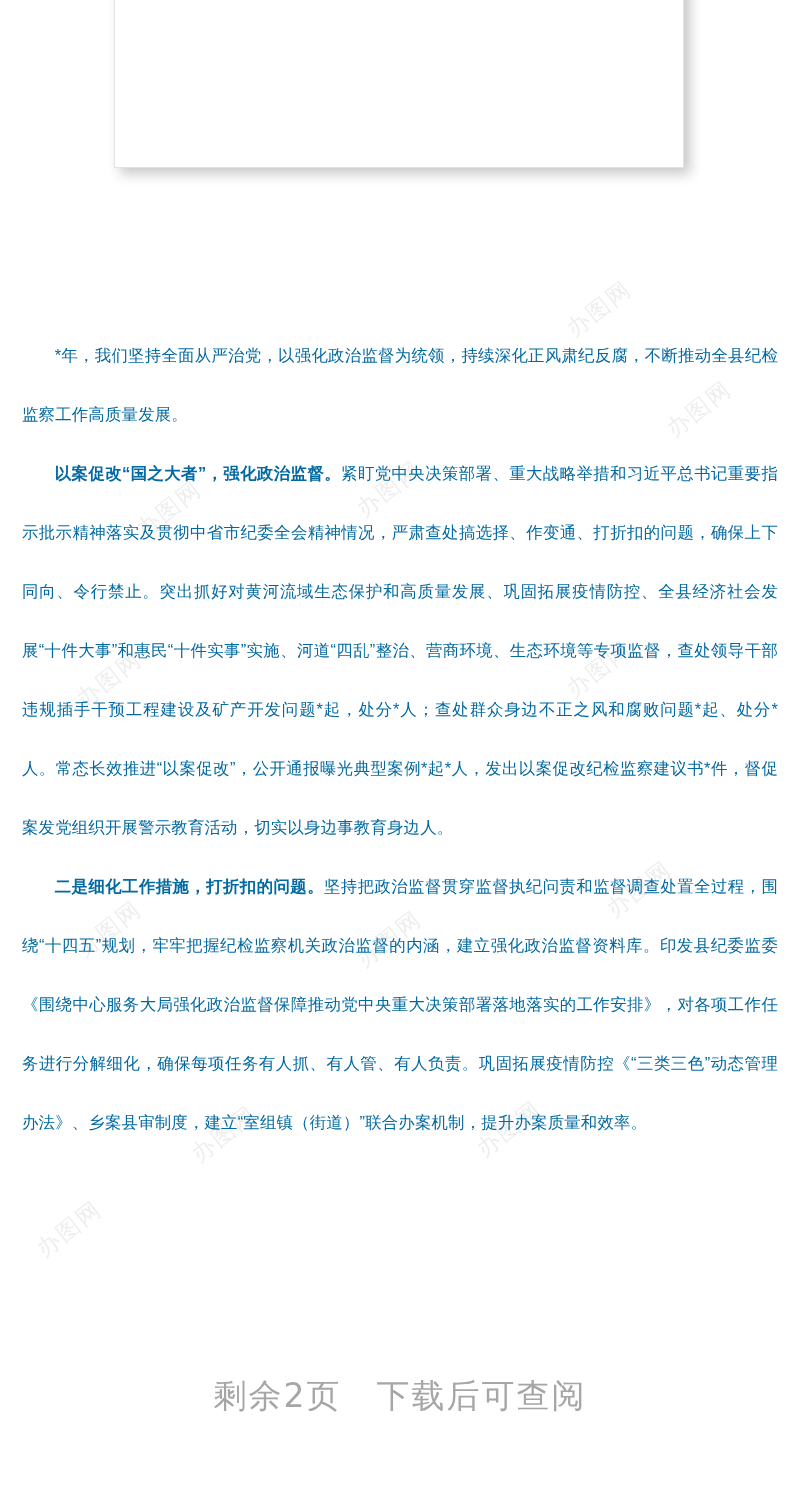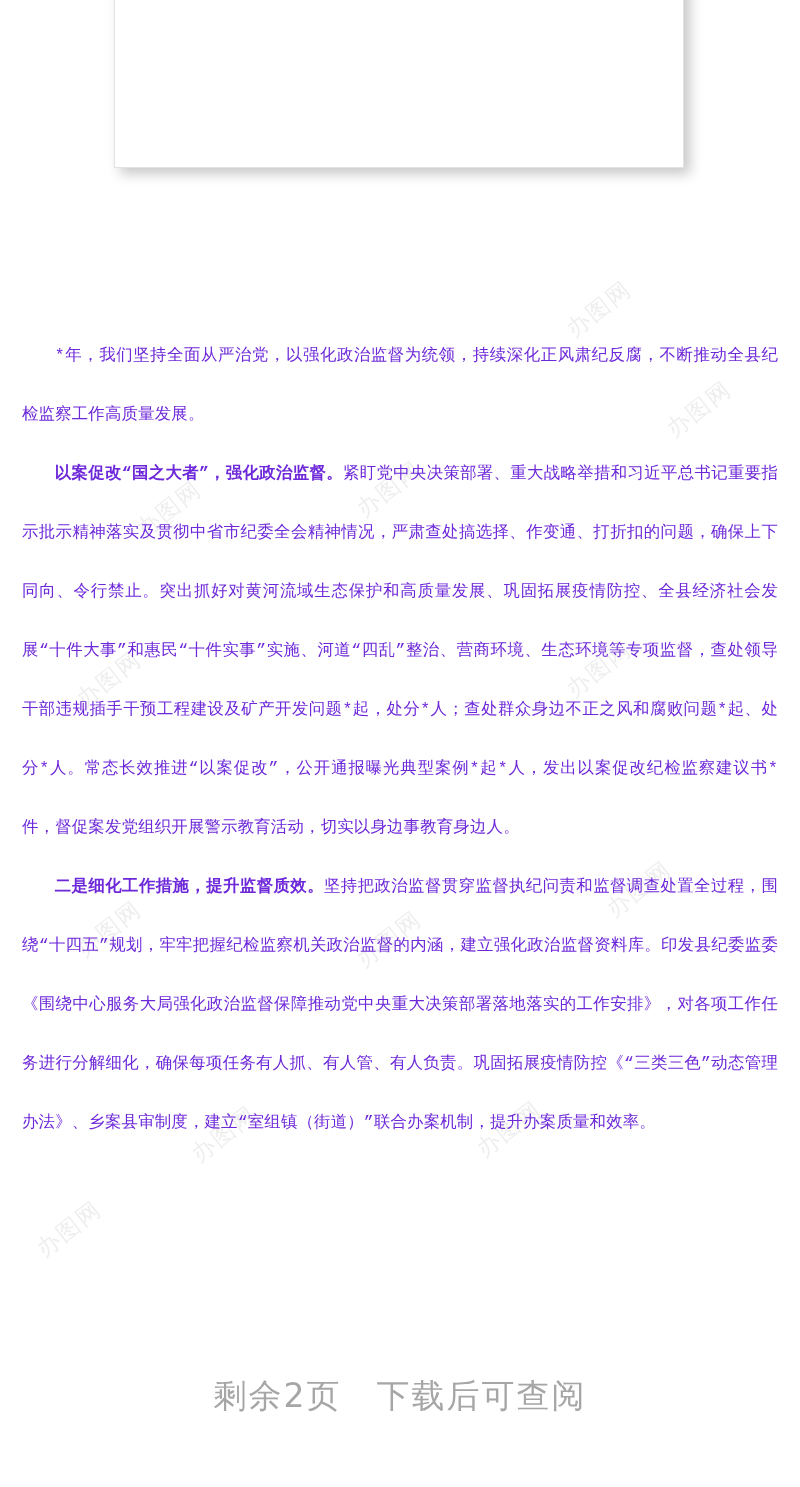--- a/index.html
+++ b/index.html
@@ -36,24 +36,24 @@
   }
 
   
   #article {
     position: absolute;
     left: 0;
     top: 326px;
     width: 800px;
   }
   .para {
-    font-family: Liberation Mono, monospace;
+    font-family: Liberation Sans, sans-serif;
     font-size: 16.4px;
     line-height: 59px;
-    color: #6d28d9;
+    color: #0369a1;
     text-align: justify;
     text-justify: inter-character;
     margin: 0 0 0 0;
     padding: 0 22px 0 22px;
     text-indent: 2em;
     letter-spacing: 0.2px;
     position: relative;
     z-index: 2;
   }
   .para .lead {
@@ -97,21 +97,21 @@
     
   </div>
 </div>
 
 <div id="article">
 
   <p class="para"><span>*年，我们坚持全面从严治党，以强化政治监督为统领，持续深化正风肃纪反腐，不断推动全县纪检监察工作高质量发展。</span></p>
 
   <p class="para"><span class="lead">以案促改“国之大者”，强化政治监督。</span><span>紧盯党中央决策部署、重大战略举措和习近平总书记重要指示批示精神落实及贯彻中省市纪委全会精神情况，严肃查处搞选择、作变通、打折扣的问题，确保上下同向、令行禁止。突出抓好对黄河流域生态保护和高质量发展、巩固拓展疫情防控、全县经济社会发展“十件大事”和惠民“十件实事”实施、河道“四乱”整治、营商环境、生态环境等专项监督，查处领导干部违规插手干预工程建设及矿产开发问题*起，处分*人；查处群众身边不正之风和腐败问题*起、处分*人。常态长效推进“以案促改”，公开通报曝光典型案例*起*人，发出以案促改纪检监察建议书*件，督促案发党组织开展警示教育活动，切实以身边事教育身边人。</span></p>
 
-  <p class="para"><span class="lead">二是细化工作措施，提升监督质效。</span><span>坚持把政治监督贯穿监督执纪问责和监督调查处置全过程，围绕“十四五”规划，牢牢把握纪检监察机关政治监督的内涵，建立强化政治监督资料库。印发县纪委监委《围绕中心服务大局强化政治监督保障推动党中央重大决策部署落地落实的工作安排》，对各项工作任务进行分解细化，确保每项任务有人抓、有人管、有人负责。巩固拓展疫情防控《“三类三色”动态管理办法》、乡案县审制度，建立“室组镇（街道）”联合办案机制，提升办案质量和效率。</span></p>
+  <p class="para"><span class="lead">二是细化工作措施，打折扣的问题。</span><span>坚持把政治监督贯穿监督执纪问责和监督调查处置全过程，围绕“十四五”规划，牢牢把握纪检监察机关政治监督的内涵，建立强化政治监督资料库。印发县纪委监委《围绕中心服务大局强化政治监督保障推动党中央重大决策部署落地落实的工作安排》，对各项工作任务进行分解细化，确保每项任务有人抓、有人管、有人负责。巩固拓展疫情防控《“三类三色”动态管理办法》、乡案县审制度，建立“室组镇（街道）”联合办案机制，提升办案质量和效率。</span></p>
 
 
 </div>
 
 <div id="watermark-layer">
     <div class="wm" style="left: 70px; top: 690px;">办图网</div>
     <div class="wm" style="left: 70px; top: 940px;">办图网</div>
     <div class="wm" style="left: 130px; top: 520px;">办图网</div>
     <div class="wm" style="left: 350px; top: 500px;">办图网</div>
     <div class="wm" style="left: 350px; top: 950px;">办图网</div>

